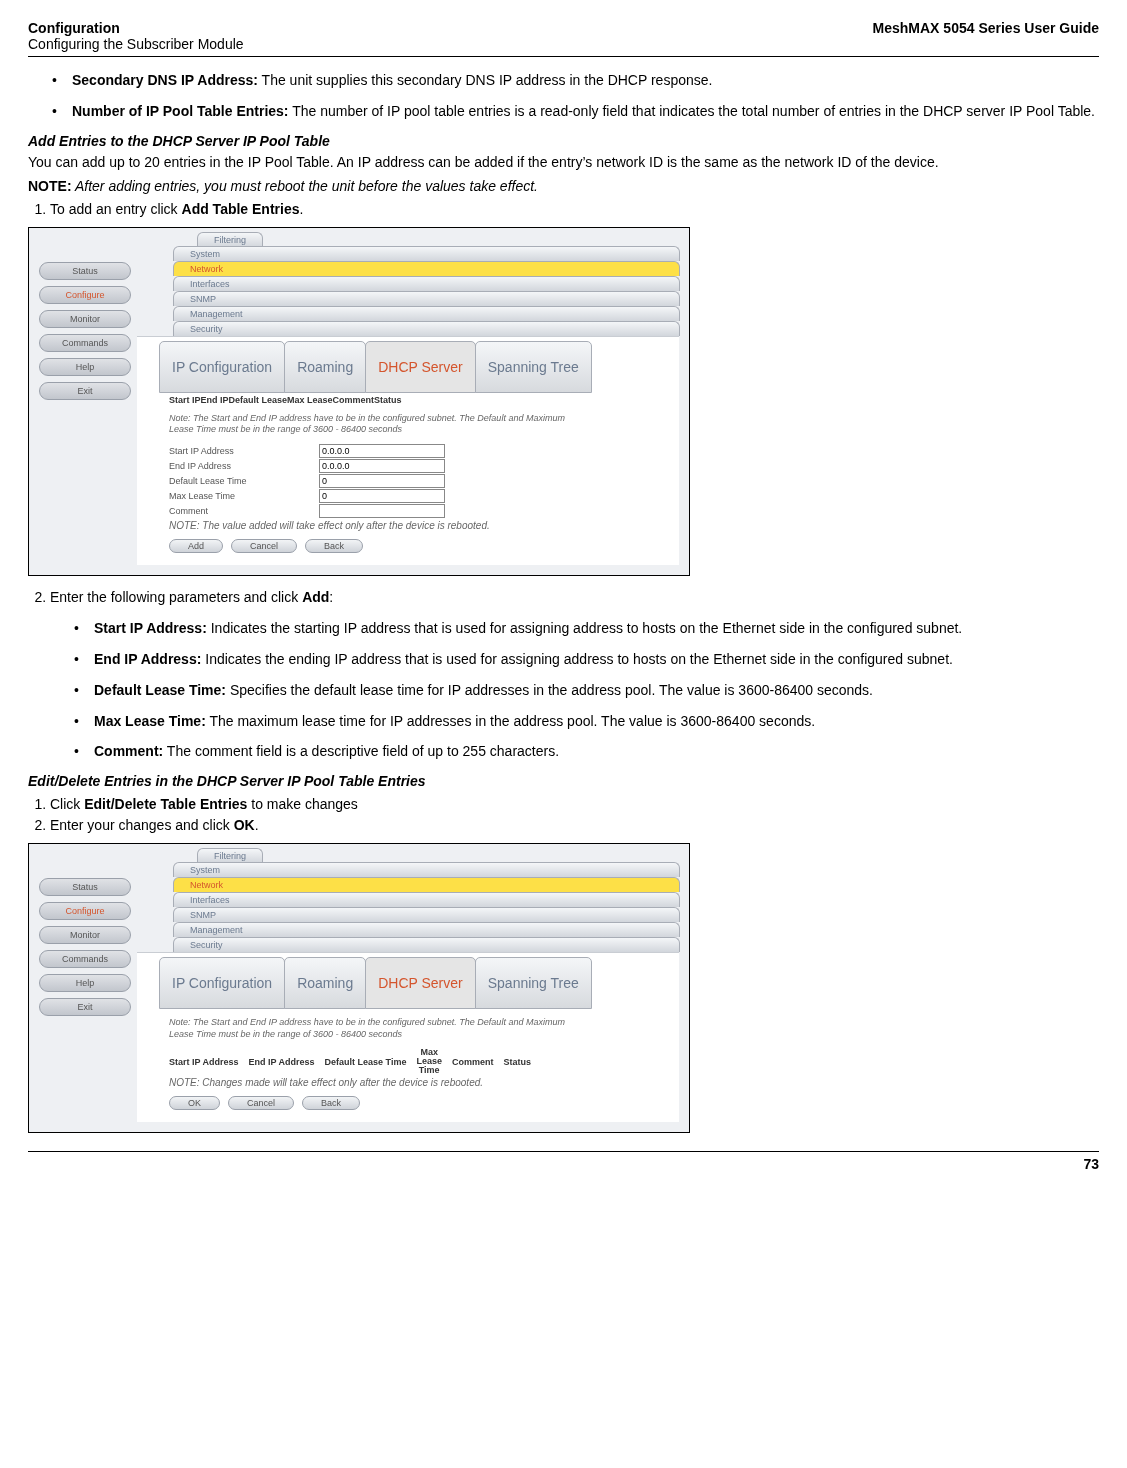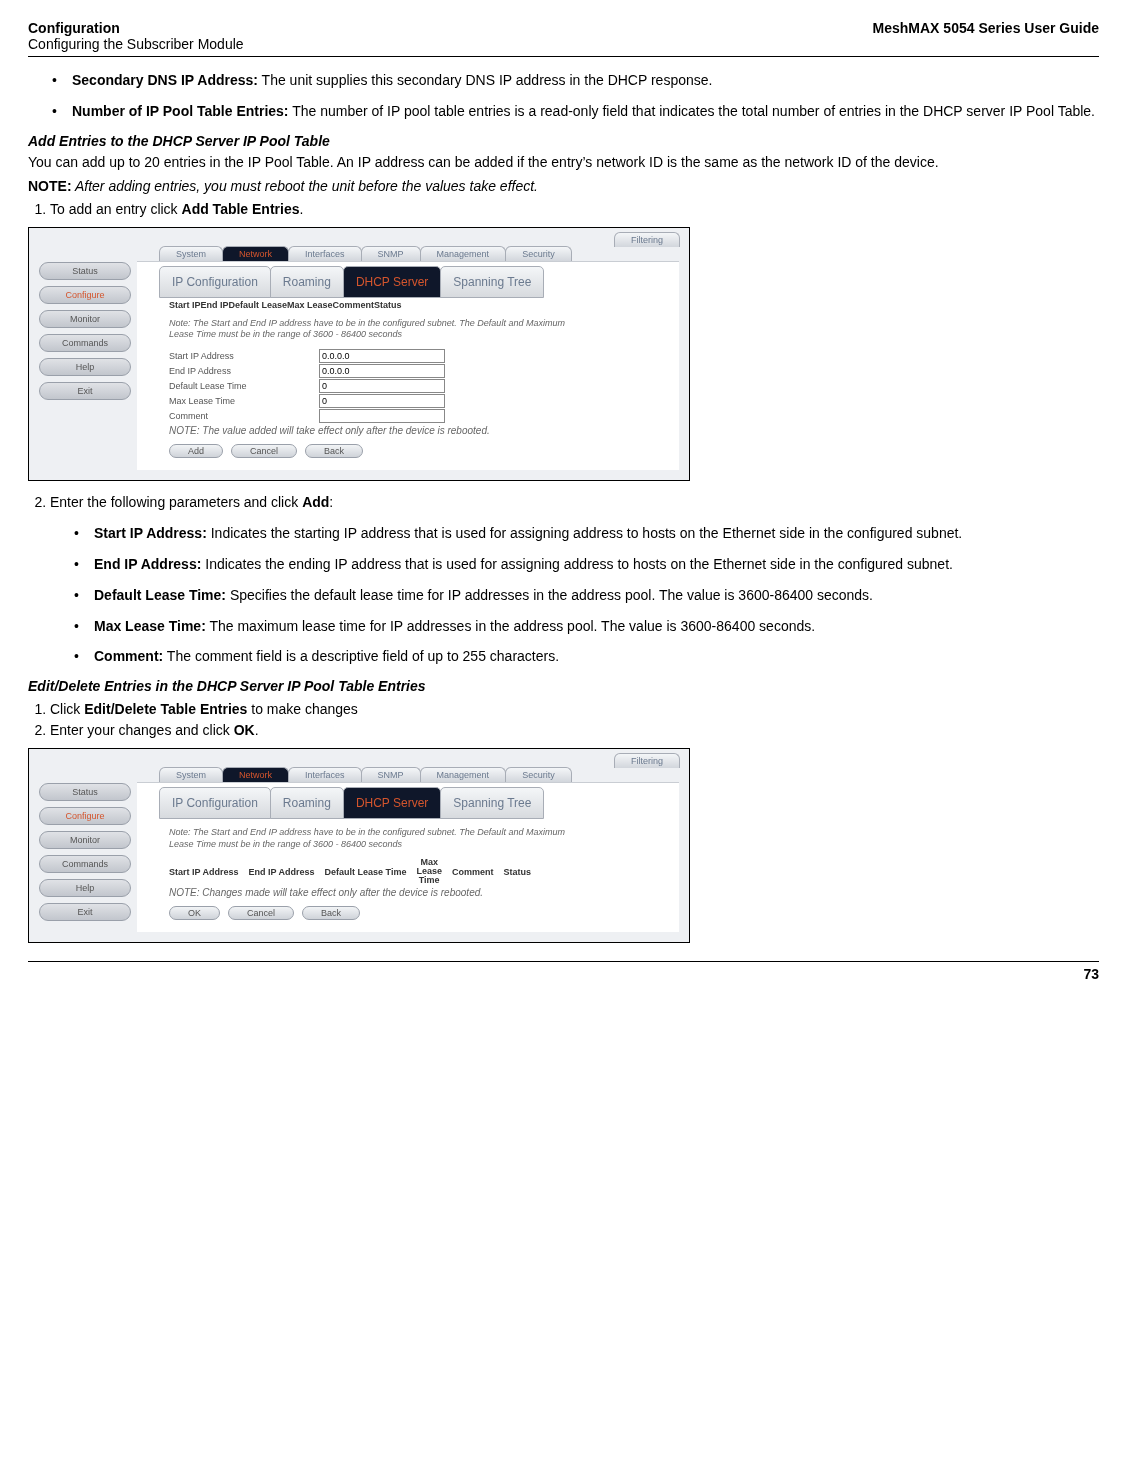--- a/index.html
+++ b/index.html
@@ -128,38 +128,38 @@
     border: 1px solid #a8adb6;
     border-bottom: none;
     border-radius: 6px 6px 0 0;
     padding: 2px 16px;
     font-size: 9px;
     color: #6b7a8f;
     margin-right: -1px;
   }
   .tab.active {
     color: #d4552d;
-    background: #0f172a;
-  }
-  .tabbar.toprow { margin-bottom: -1px; margin-left: 60px; justify-content: flex-end;}
-  .tabbar.secondrow { margin-left: 22px; }
+    background: #fde047;
+  }
+  .tabbar.toprow { margin-bottom: -1px; margin-left: 60px;}
+  .tabbar.secondrow { margin-left: 36px; flex-direction: column; }
   .subtabbar {
     display: flex;
     margin: 4px 0 2px 22px;
   }
   .subtab {
     background: linear-gradient(#f4f6f8,#d7dade);
     border: 1px solid #a8adb6;
     border-radius: 5px 5px 0 0;
-    padding: 8px 12px;
-    font-size: 12px;
+    padding: 17px 12px;
+    font-size: 14px;
     color: #6b7a8f;
     margin-right: -1px;
   }
-  .subtab.active { color: #d4552d; background:#0f172a;}
+  .subtab.active { color: #d4552d; background:#e5e5e5;}
   .colheads {
     display: flex;
     margin: 2px 0 4px 32px;
     font-size: 9px;
     font-weight: bold;
     color: #333;
   }
   .panel-note {
     font-style: italic;
     font-size: 9px;

